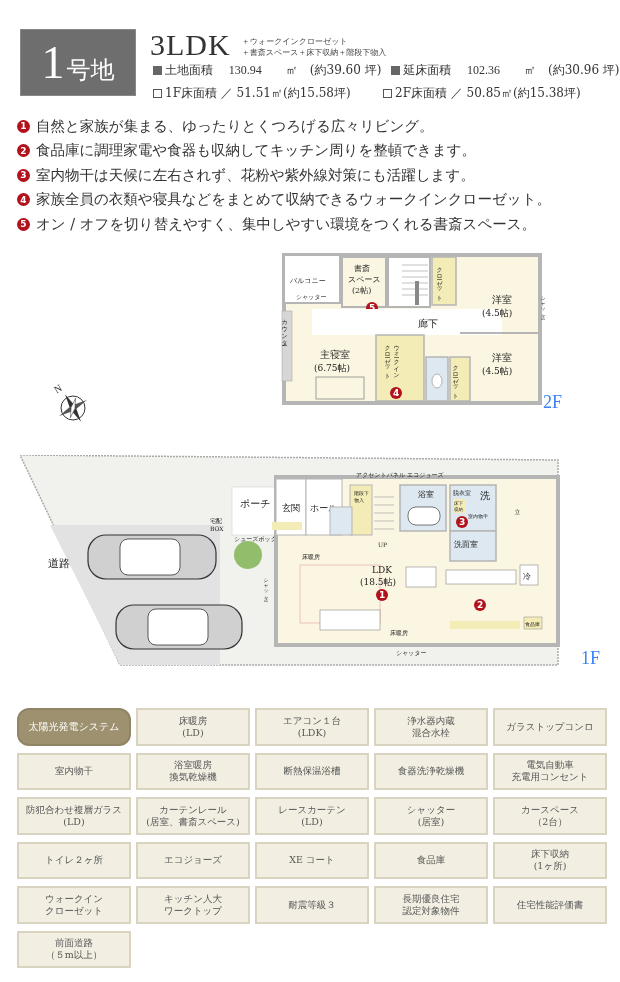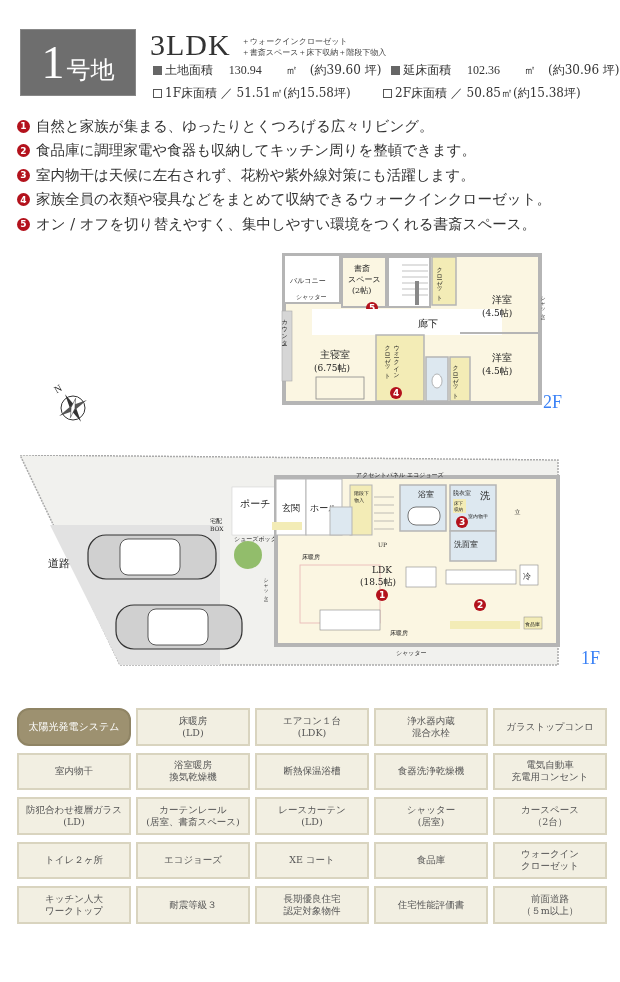--- a/index.html
+++ b/index.html
@@ -271,20 +271,22 @@
   <div class="equip">レースカーテン
 (LD)</div>
   <div class="equip">シャッター
 (居室)</div>
   <div class="equip">カースペース
 （2台）</div>
   <div class="equip">トイレ２ヶ所</div>
   <div class="equip">エコジョーズ</div>
   <div class="equip">XE コート</div>
   <div class="equip">食品庫</div>
+  <div class="equip">床下収納
+(1ヶ所)</div>
   <div class="equip">ウォークイン
 クローゼット</div>
   <div class="equip">キッチン人大
 ワークトップ</div>
   <div class="equip">耐震等級３</div>
   <div class="equip">長期優良住宅
 認定対象物件</div>
   <div class="equip">住宅性能評価書</div>
   <div class="equip">前面道路
 （５m以上）</div>

